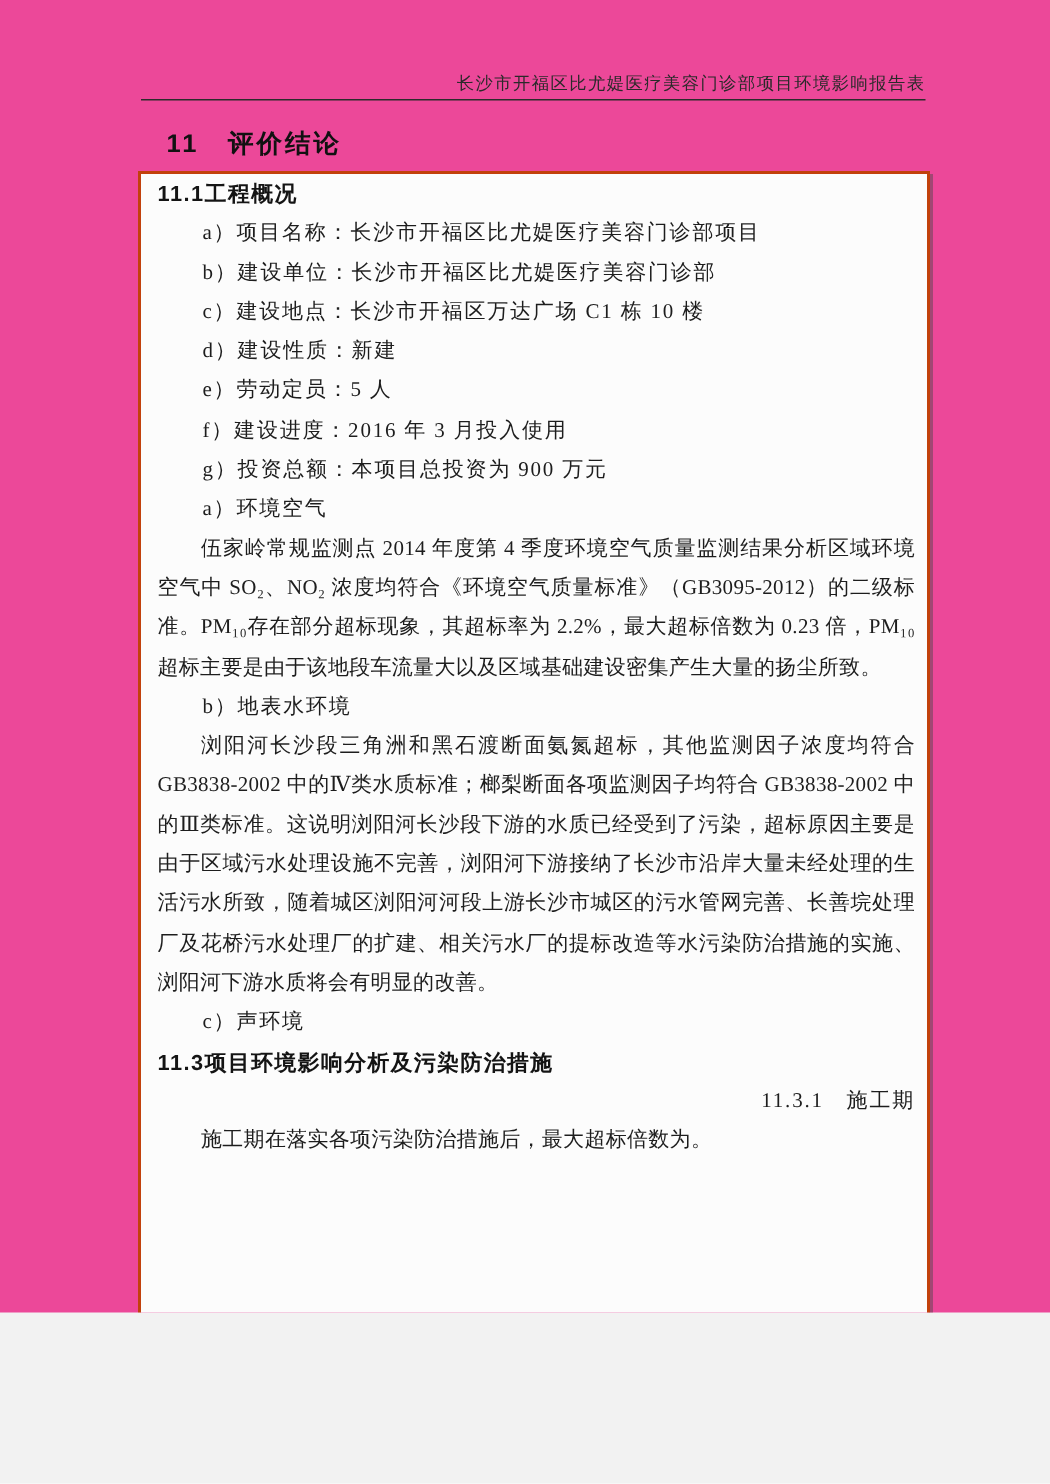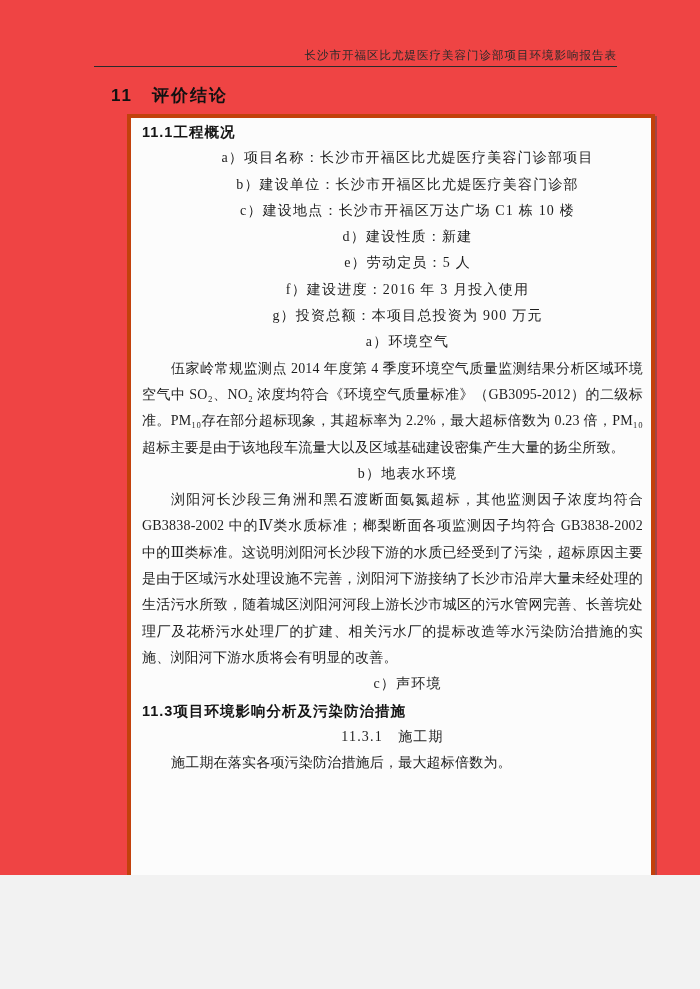--- a/index.html
+++ b/index.html
@@ -4,21 +4,21 @@
 <style>
   html,body{margin:0;padding:0;}
   body{
     width:700px;height:989px;
     background:#f2f2f2;
     font-family:"Liberation Serif","DejaVu Serif",serif;
   }
   .page{
     position:relative;
     width:700px;height:875px;
-    background:#ef4444;
+    background:#ec4899;
     overflow:hidden;
     color:#1f1f1f;
   }
   .running-header{
     position:absolute;
     top:48px;left:94px;width:523px;
     text-align:right;
     font-size:11.5px;
     letter-spacing:1px;
     color:#2a2a2a;
@@ -36,53 +36,52 @@
     font-weight:700;
     font-size:17px;
     letter-spacing:2px;
     color:#111;
   }
   .content-table{
     position:absolute;
     top:114px;left:92px;
     width:528px;height:767px;
     box-sizing:border-box;
-    border:4px solid #c2410c;
+    border:2px solid #c2410c;
     box-shadow:2px 2px 0 rgba(70,70,70,0.45);
     padding:1px 8px 0 11px;
     overflow:hidden;
     background:#fcfcfc;
-    margin-left:35px;
   }
   .blk{
     font-size:14px;
     line-height:26.3px;
     text-align:justify;
     color:#1d1d1d;
   }
   .blk.heading{
     font-family:"Liberation Sans","DejaVu Sans",sans-serif;
     font-weight:700;
     font-size:14.5px;
     letter-spacing:1px;
     text-align:left;
     color:#141414;
   }
   .blk.item{
     padding-left:30px;
     letter-spacing:1.2px;
-    text-align:center;
+    text-align:left;
   }
   .blk.para{
     text-indent:29px;
     letter-spacing:0.2px;
   }
   .blk.sub{
     letter-spacing:1.2px;
-    text-align:center;
+    text-align:right;
   }
   .page-number{
     position:absolute;
     top:905px;left:0;width:700px;
     text-align:center;
     font-size:11px;
     font-weight:700;
     letter-spacing:1px;
     color:#333;
     font-family:"DejaVu Sans Mono","Liberation Mono",monospace;

